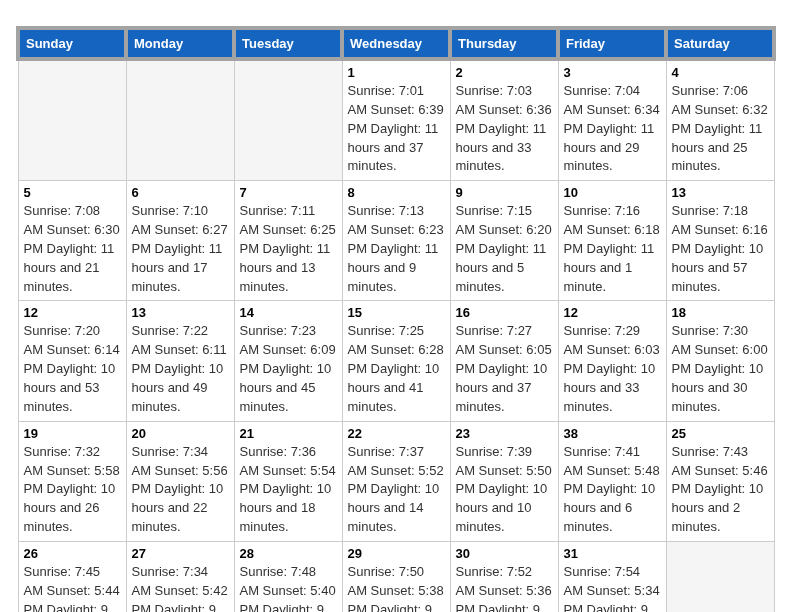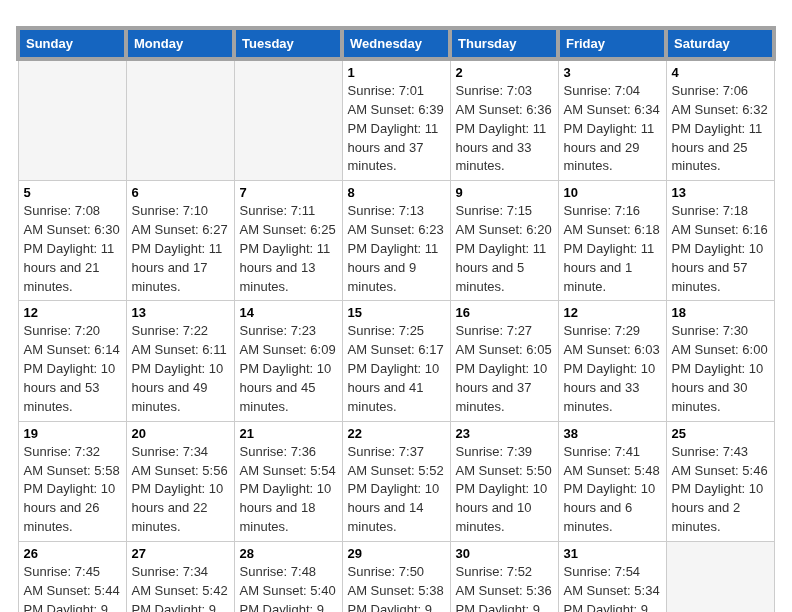--- a/index.html
+++ b/index.html
@@ -192,21 +192,21 @@
         <td>
           <div class="day-number">14</div>
           <div class="day-info">Sunrise: 7:23 AM
 Sunset: 6:09 PM
 Daylight: 10 hours
 and 45 minutes.</div>
         </td>
         <td>
           <div class="day-number">15</div>
           <div class="day-info">Sunrise: 7:25 AM
-Sunset: 6:17 PM
+Sunset: 6:28 PM
 Daylight: 10 hours
 and 41 minutes.</div>
         </td>
         <td>
           <div class="day-number">16</div>
           <div class="day-info">Sunrise: 7:27 AM
 Sunset: 6:05 PM
 Daylight: 10 hours
 and 37 minutes.</div>
         </td>

